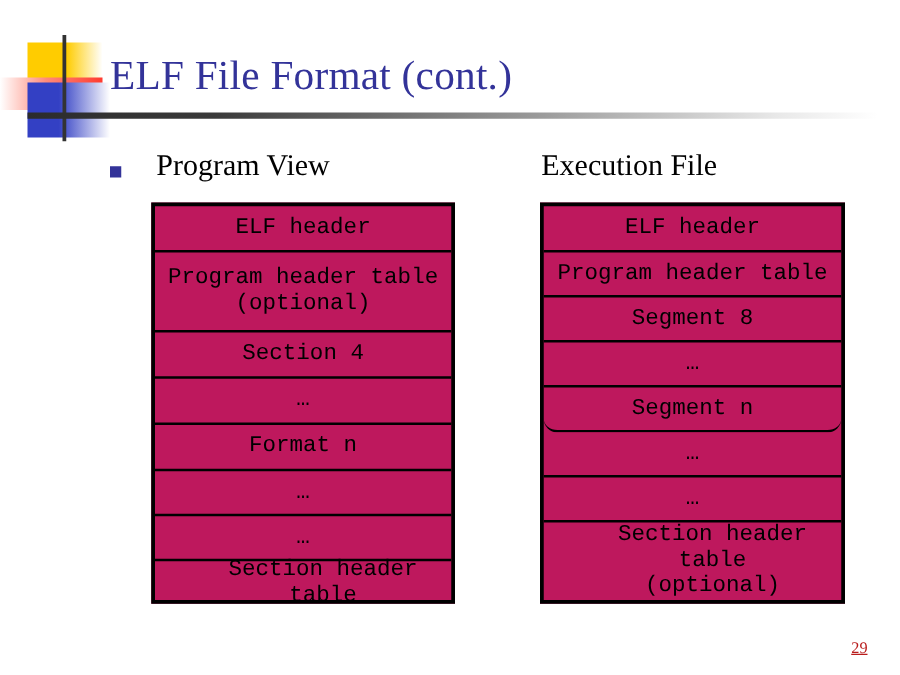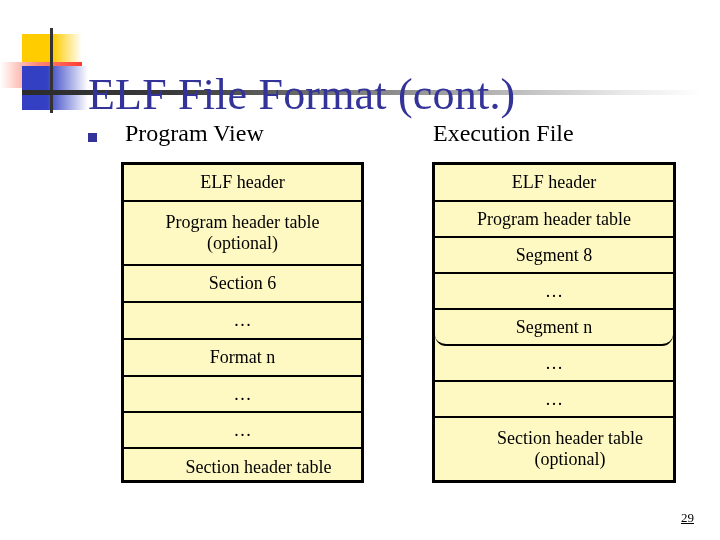--- a/index.html
+++ b/index.html
@@ -63,26 +63,25 @@
     width: 680px;
     height: 5px;
     background: linear-gradient(to right, #2b2b2b 0%, #3a3a3a 22%, #9a9a9a 60%, #e8e8e8 88%, #ffffff 100%);
   }
 
   
   .slide-title {
     position: absolute;
     left: 88px;
     top: 43px;
-    font-size: 44px;
+    font-size: 33px;
     color: #333399;
     font-family: "Liberation Serif", "DejaVu Serif", serif;
     letter-spacing: 0.2px;
     white-space: nowrap;
-    margin-top: 26px;
   }
 
   
   .bullet-marker {
     position: absolute;
     left: 88px;
     top: 133px;
     width: 9px;
     height: 9px;
     background: #333399;
@@ -94,21 +93,22 @@
     white-space: nowrap;
   }
   .heading-left  { left: 125px; top: 120px; }
   .heading-right { left: 433px; top: 120px; }
 
   
   .elf-table {
     position: absolute;
     box-sizing: border-box;
     border: 3px solid #000000;
-    background: #fef9c3;
+    background: #be185d;
+    font-family: Liberation Mono, monospace;
   }
   .table-left  { left: 121px; top: 162px; width: 243px; height: 321px; }
   .table-right { left: 432px; top: 162px; width: 244px; height: 321px; }
 
   .elf-row {
     box-sizing: border-box;
     border-bottom: 2px solid #000000;
     display: flex;
     align-items: center;
     justify-content: center;
@@ -120,21 +120,21 @@
   }
   .elf-row:last-child { border-bottom: none; padding-left: 36px; }
   .elf-row .cell-text { display: block; }
 
   
   .page-number {
     position: absolute;
     right: 26px;
     bottom: 14px;
     font-size: 13px;
-    color: #000000;
+    color: #b91c1c;
     text-decoration: underline;
   }
 </style>
 </head>
 <body>
 
 <div class="logo-block">
   <div class="sq-yellow"></div>
   <div class="sq-red"></div>
   <div class="sq-blue"></div>
@@ -155,21 +155,21 @@
       </div>
     </div>
     <div class="elf-row" style="height: 64px;">
       <div>
         <span class="cell-text">Program header table</span>
         <span class="cell-text">(optional)</span>
       </div>
     </div>
     <div class="elf-row" style="height: 37px;">
       <div>
-        <span class="cell-text">Section 6</span>
+        <span class="cell-text">Section 4</span>
       </div>
     </div>
     <div class="elf-row" style="height: 37px;">
       <div>
         <span class="cell-text">…</span>
       </div>
     </div>
     <div class="elf-row" style="height: 37px;">
       <div>
         <span class="cell-text">Format n</span>

